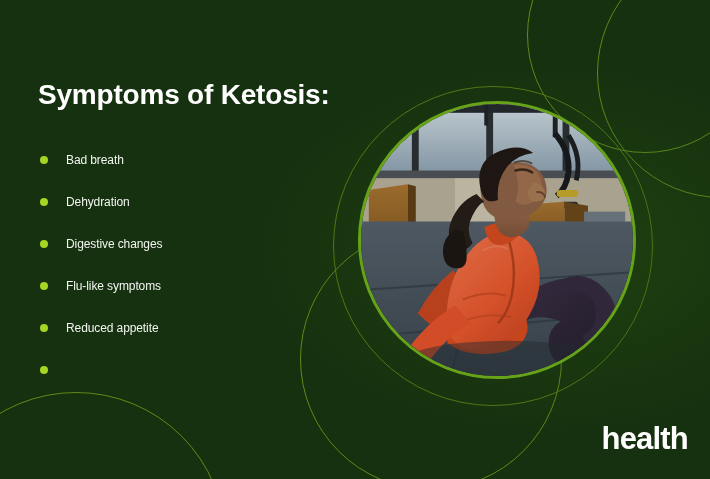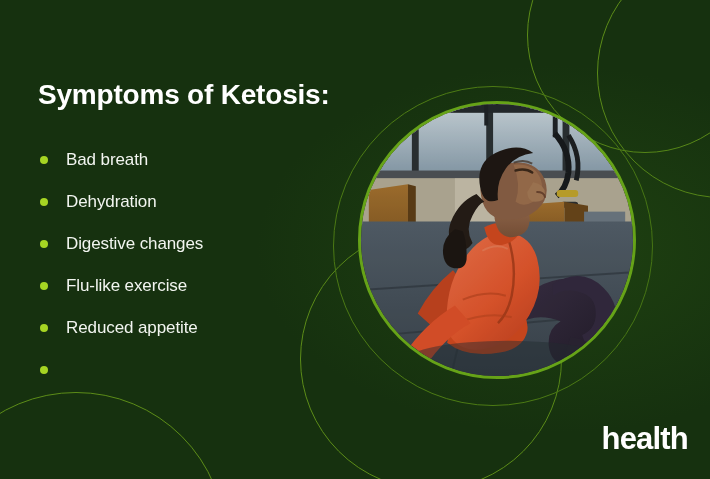--- a/index.html
+++ b/index.html
@@ -94,21 +94,21 @@
     position: absolute;
     left: 2px;
     top: 50%;
     transform: translateY(-50%);
     width: 8px;
     height: 8px;
     border-radius: 50%;
     background: #a6d523;
   }
   .bullet-text {
-    font-size: 17px;
+    font-size: 12px;
     color: #f2f5f0;
     letter-spacing: -0.1px;
     white-space: nowrap;
   }
 
   
   #logo {
     position: absolute;
     right: 22px;
     bottom: 22px;
@@ -266,21 +266,21 @@
     <li>
       <span class="bullet-dot"></span>
       <span class="bullet-text">Dehydration</span>
     </li>
     <li>
       <span class="bullet-dot"></span>
       <span class="bullet-text">Digestive changes</span>
     </li>
     <li>
       <span class="bullet-dot"></span>
-      <span class="bullet-text">Flu-like exercise</span>
+      <span class="bullet-text">Flu-like symptoms</span>
     </li>
     <li>
       <span class="bullet-dot"></span>
       <span class="bullet-text">Reduced appetite</span>
     </li>
     <li>
       <span class="bullet-dot"></span>
     </li>
   </ul>
 

